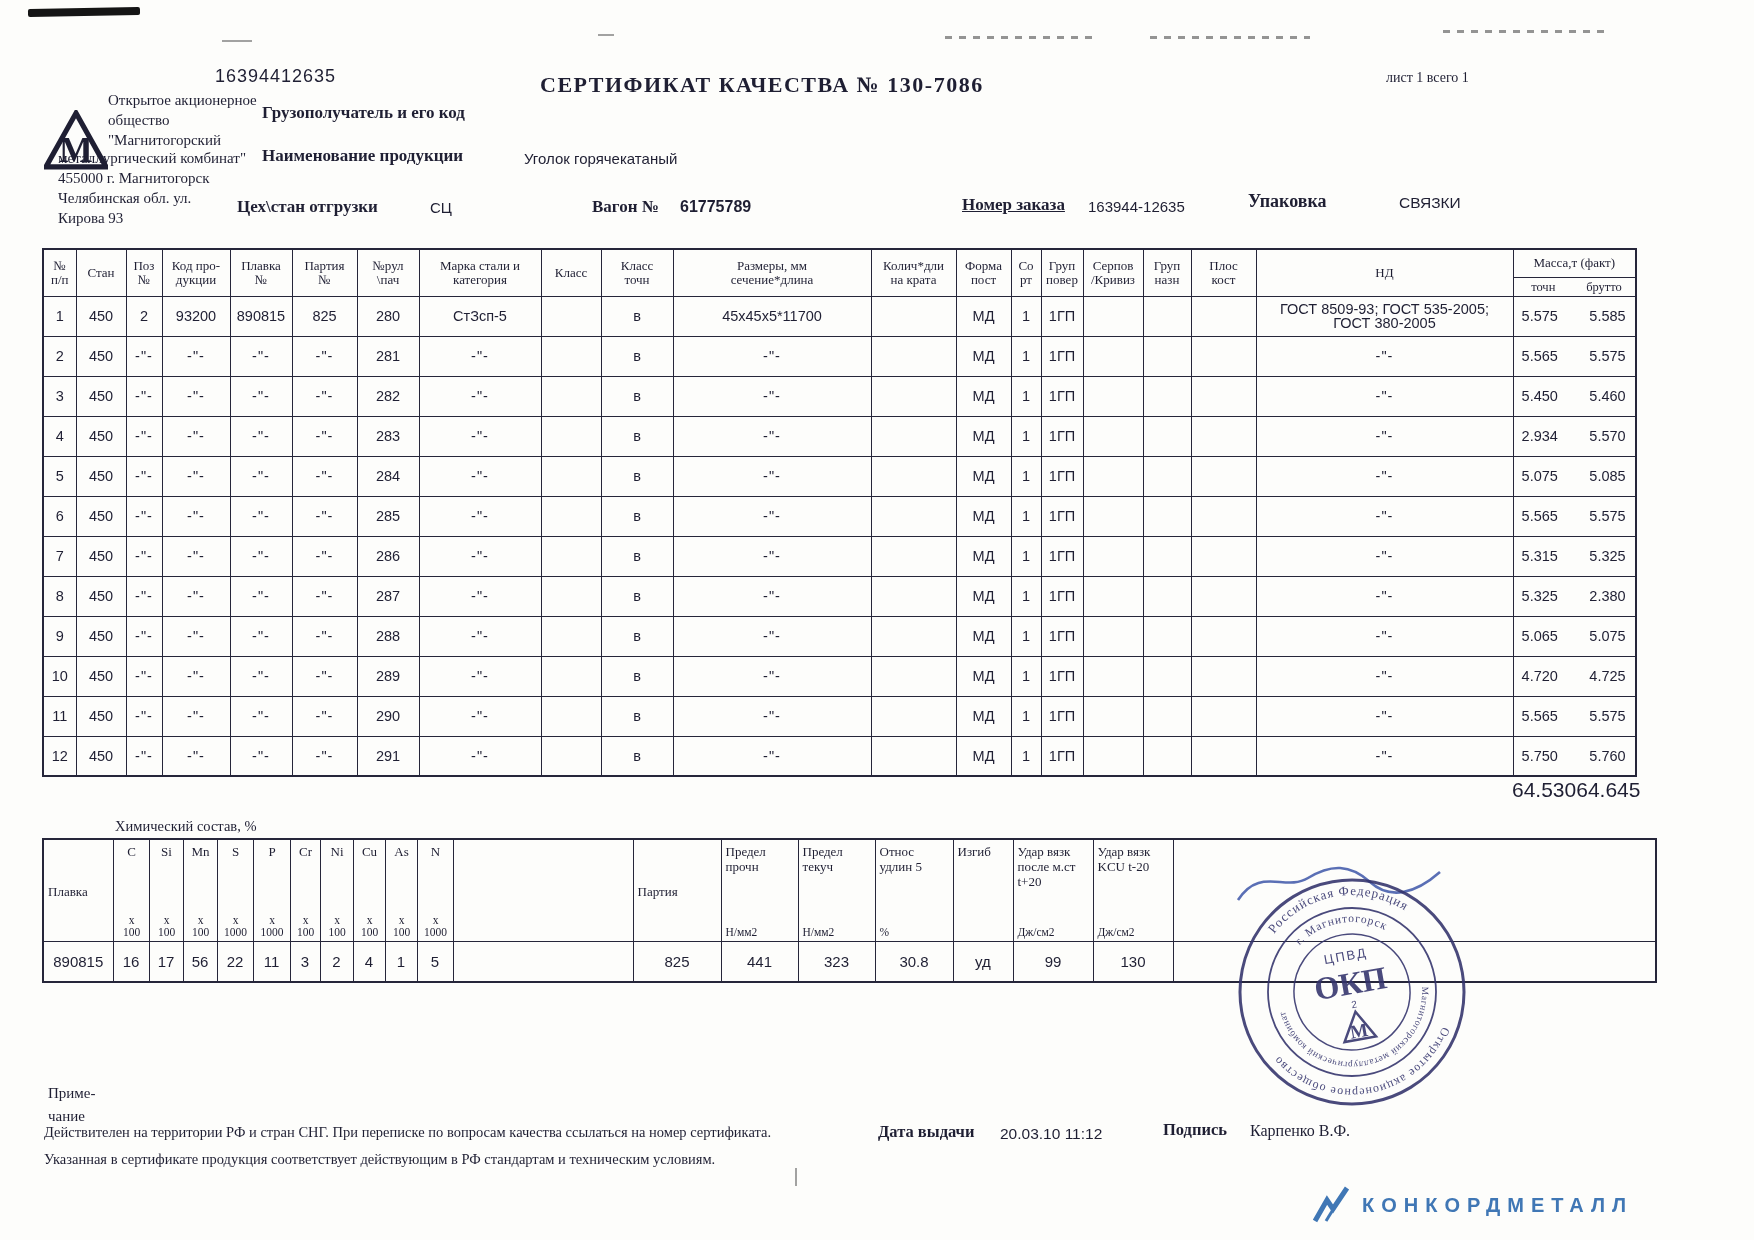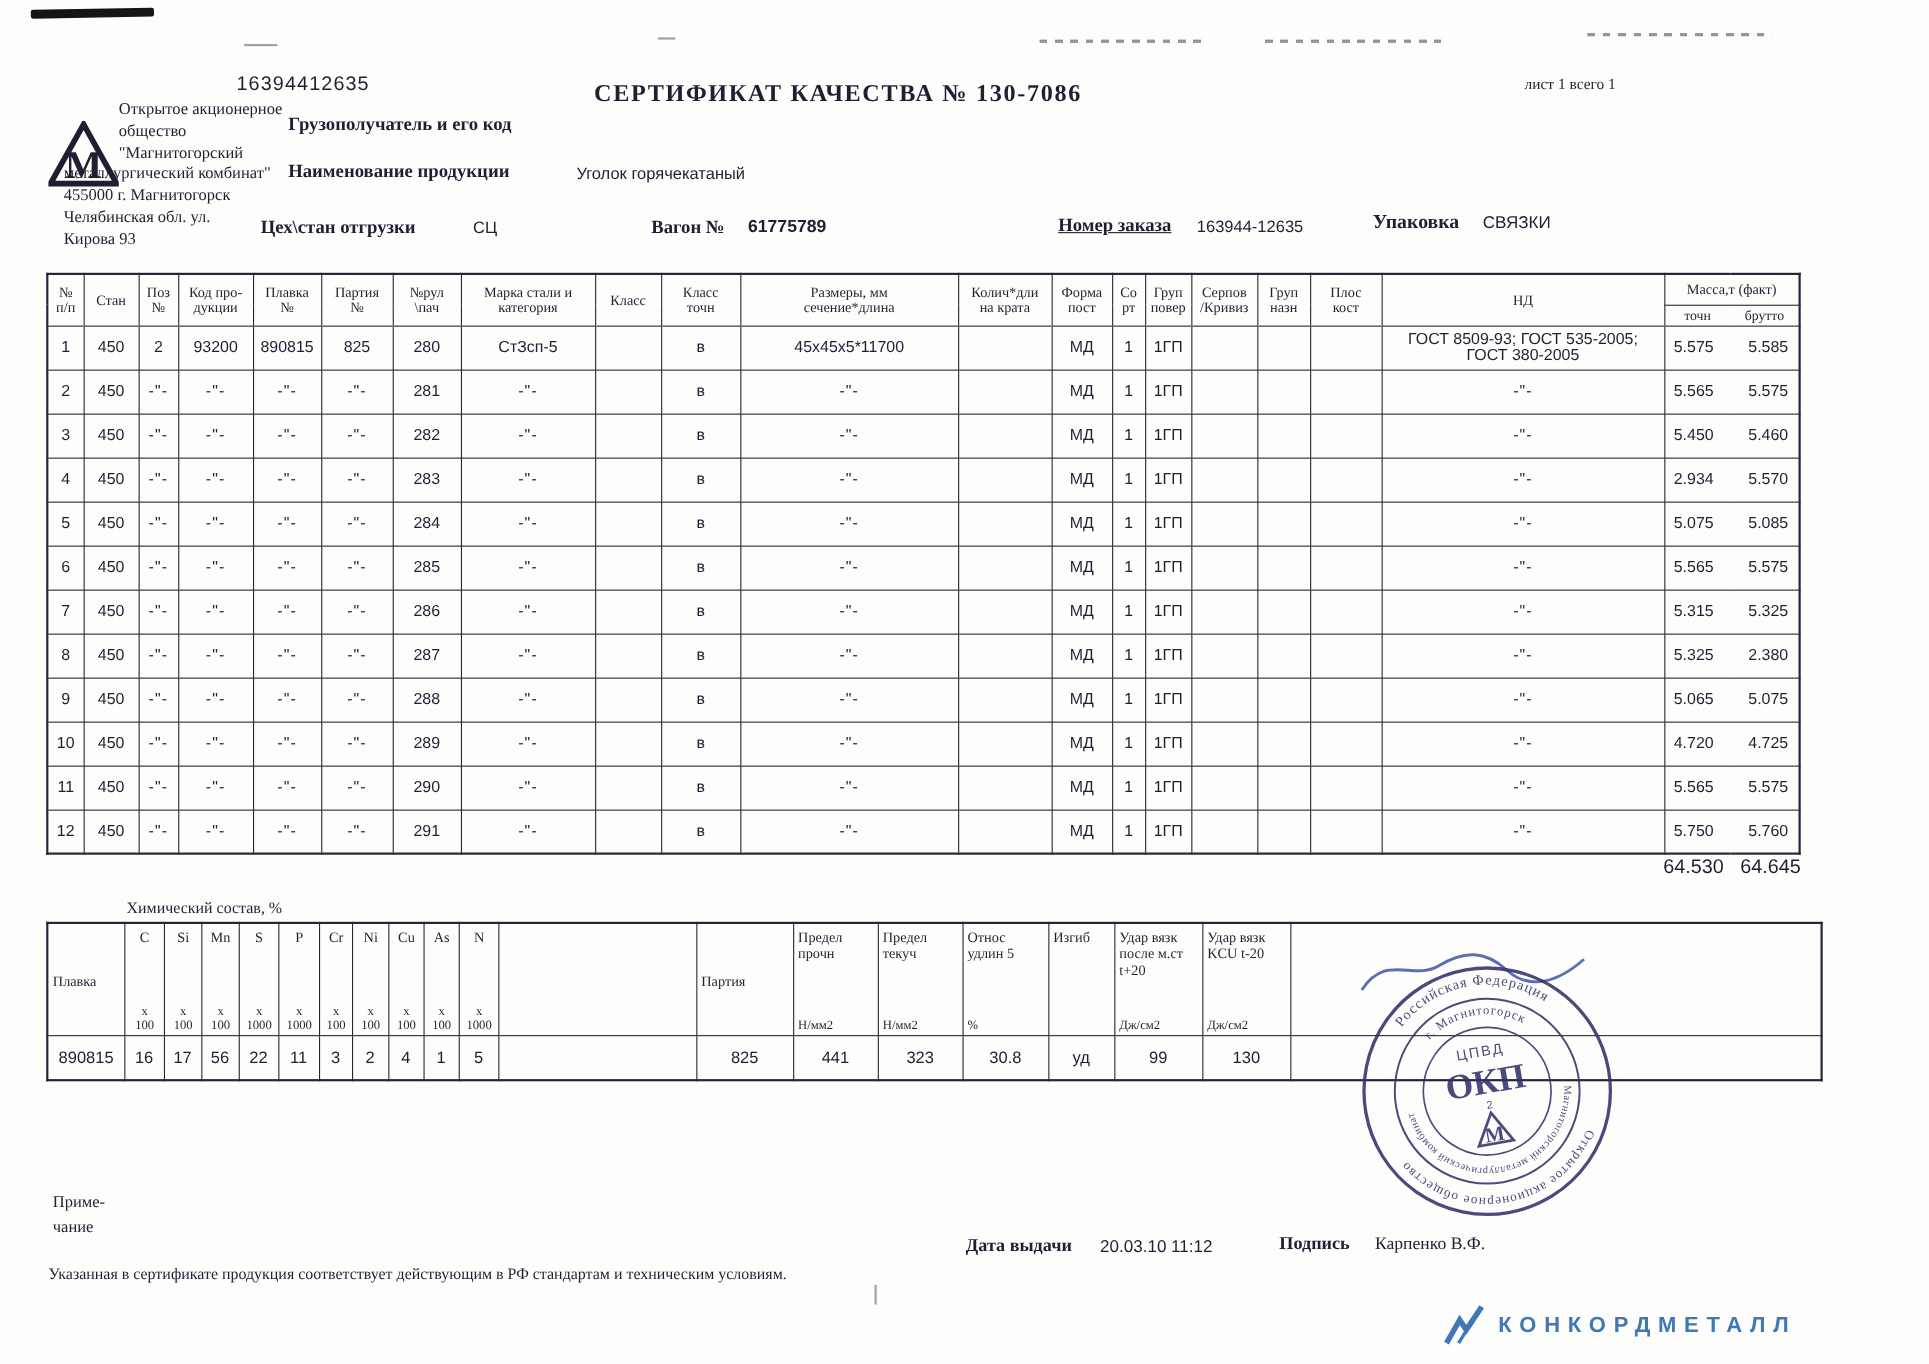--- a/index.html
+++ b/index.html
@@ -45,21 +45,21 @@
   table.main tr.hrow1 th { height:28px; border-bottom:none; }
   table.main tr.hrow2 th { height:19px; border-top:none; font-size:12.5px; }
   th.mass-h { border-bottom:1.4px solid #26263a !important; }
   th.netto-h, td.netto { border-right:none !important; }
   th.brutto-h, td.brutto { border-left:none !important; }
   td.netto { text-align:right; padding-right:7px; }
   td.brutto { text-align:left; padding-left:7px; }
   td.nd { font-size:12.5px; line-height:14px; padding:0 4px; }
   td.ditto { font-size:12px; letter-spacing:1px; }
 
-  .totals { font-family:"Liberation Sans", sans-serif; font-size:18px; }
+  .totals { font-family:"Liberation Sans", sans-serif; font-size:21px; }
   .totals span { display:inline-block; }
 
   
   .chem-title { font-size:14.5px; }
   table.chem {
     position:absolute; left:42px; top:838px; width:1613px;
     border-collapse:collapse; table-layout:fixed;
     border:2px solid #26263a;
   }
   table.chem th, table.chem td { border:1.4px solid #26263a; overflow:hidden; }
@@ -119,21 +119,21 @@
   <div class="abs field-label" style="left:262px;top:146px;">Наименование продукции</div>
   <div class="abs field-value" style="left:524px;top:150px;">Уголок горячекатаный</div>
 
   <div class="abs field-label" style="left:237px;top:197px;">Цех\стан отгрузки</div>
   <div class="abs field-value" style="left:430px;top:199px;">СЦ</div>
   <div class="abs field-label" style="left:592px;top:197px;">Вагон №</div>
   <div class="abs field-value b" style="left:680px;top:198px;font-size:16px;">61775789</div>
   <div class="abs field-label" style="left:962px;top:195px;text-decoration:underline;">Номер заказа</div>
   <div class="abs field-value" style="left:1088px;top:198px;">163944-12635</div>
   <div class="abs field-label" style="left:1248px;top:191px;font-size:18px;">Упаковка</div>
-  <div class="abs field-value" style="left:1348px;top:194px;font-size:15.5px;">СВЯЗКИ</div>
+  <div class="abs field-value" style="left:1399px;top:194px;font-size:15.5px;">СВЯЗКИ</div>
 
   <table class="main">
     <colgroup>
       <col style="width:33px">
         <col style="width:50px">
         <col style="width:36px">
         <col style="width:68px">
       <col style="width:62px">
         <col style="width:65px">
         <col style="width:62px">
@@ -566,20 +566,21 @@
           <td>уд</td>
           <td>99</td>
           <td>130</td>
           <td></td>
         </tr>
       </tbody>
   </table>
 
   <div class="abs note" style="left:48px;top:1082px;white-space:pre-line;">Приме-
 чание</div>
+  <div class="abs fine" style="left:44px;top:1124px;width:800px;">Действителен на территории РФ и стран СНГ. При переписке по вопросам качества ссылаться на номер сертификата.</div>
   <div class="abs fine" style="left:44px;top:1151px;width:800px;">Указанная в сертификате продукция соответствует действующим в РФ стандартам и техническим условиям.</div>
 
   <div class="abs field-label" style="left:878px;top:1122px;font-size:16.5px;">Дата выдачи</div>
   <div class="abs field-value" style="left:1000px;top:1125px;font-size:15.5px;">20.03.10 11:12</div>
   <div class="abs field-label" style="left:1163px;top:1120px;font-size:16.5px;">Подпись</div>
   <div class="abs" style="left:1250px;top:1122px;font-size:16px;">Карпенко В.Ф.</div>
 
   <div class="abs" style="left:1230px;top:848px;width:220px;height:70px;">
     <svg width="220" height="70" viewBox="0 0 220 70">
       <path d="M8 52 C 30 18, 55 44, 78 30 S 120 16, 140 34 S 185 46, 210 24" fill="none" stroke="#3d56a8" stroke-width="2.6" opacity="0.85"></path>

